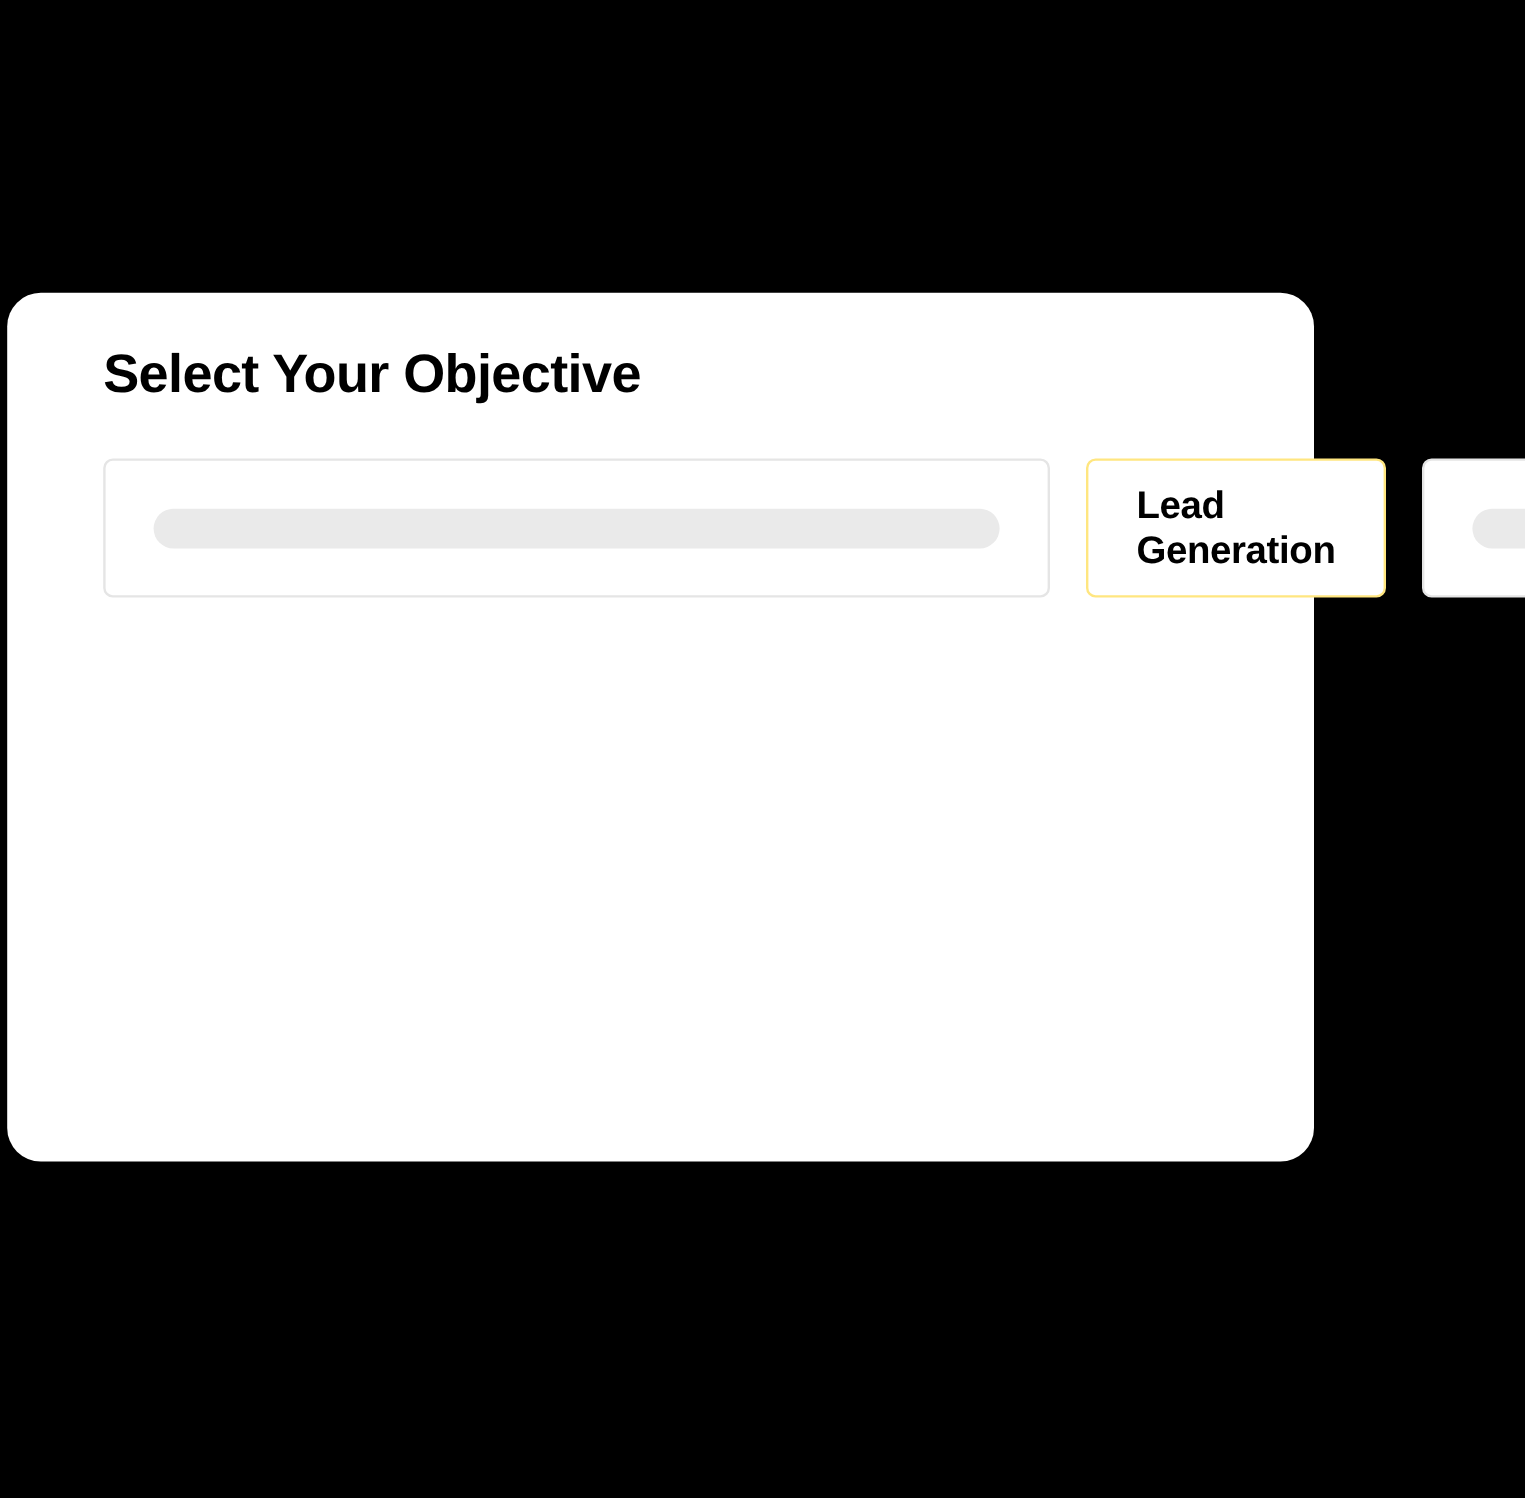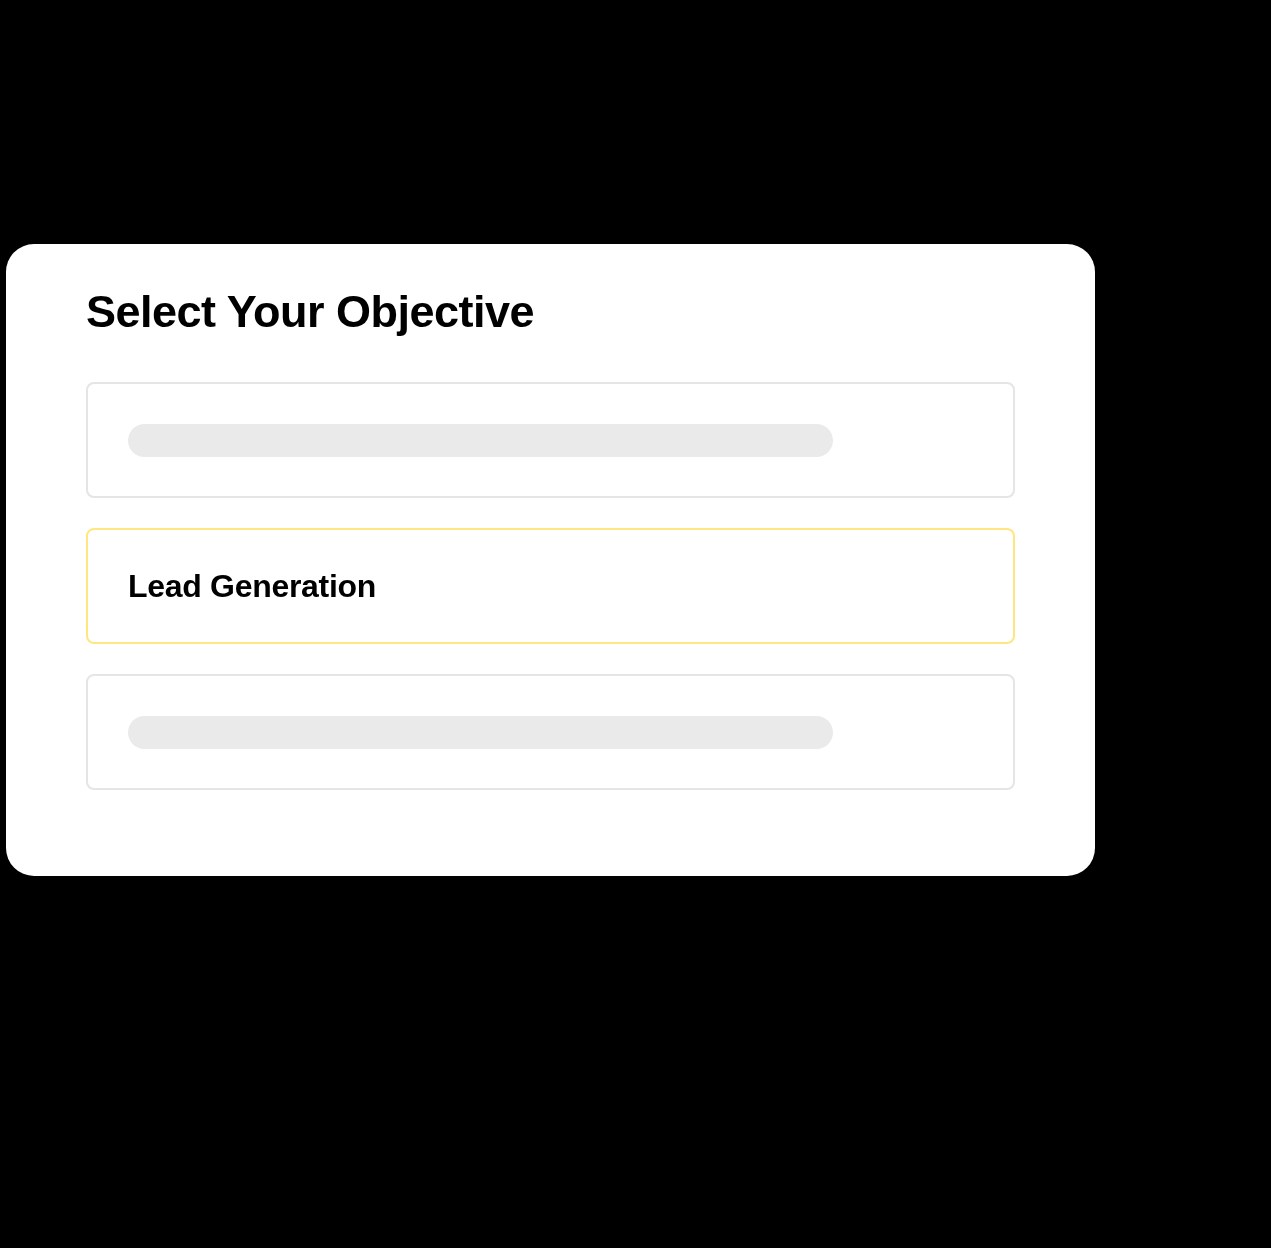--- a/index.html
+++ b/index.html
@@ -12,36 +12,35 @@
       width: 1271px;
       height: 1248px;
       font-family: -apple-system, BlinkMacSystemFont, "Segoe UI", Helvetica, Arial, sans-serif;
       position: relative;
     }
     .card {
       position: absolute;
       top: 244px;
       left: 6px;
       width: 1089px;
-      height: 632px;
+      height: 724px;
       background: #ffffff;
       border-radius: 28px;
       box-shadow: 0 8px 24px rgba(0,0,0,0.25);
       padding: 42px 80px 52px 80px;
     }
     .card-title {
       font-size: 45px;
       font-weight: 800;
       color: #000000;
       letter-spacing: -0.5px;
       margin-bottom: 44px;
     }
     .option-list {
       display: flex;
-      flex-direction: column;
       gap: 30px;
     }
     .option {
       width: 100%;
       height: 116px;
       border: 2px solid #e5e5e5;
       border-radius: 8px;
       background: #ffffff;
       display: flex;
       align-items: center;

